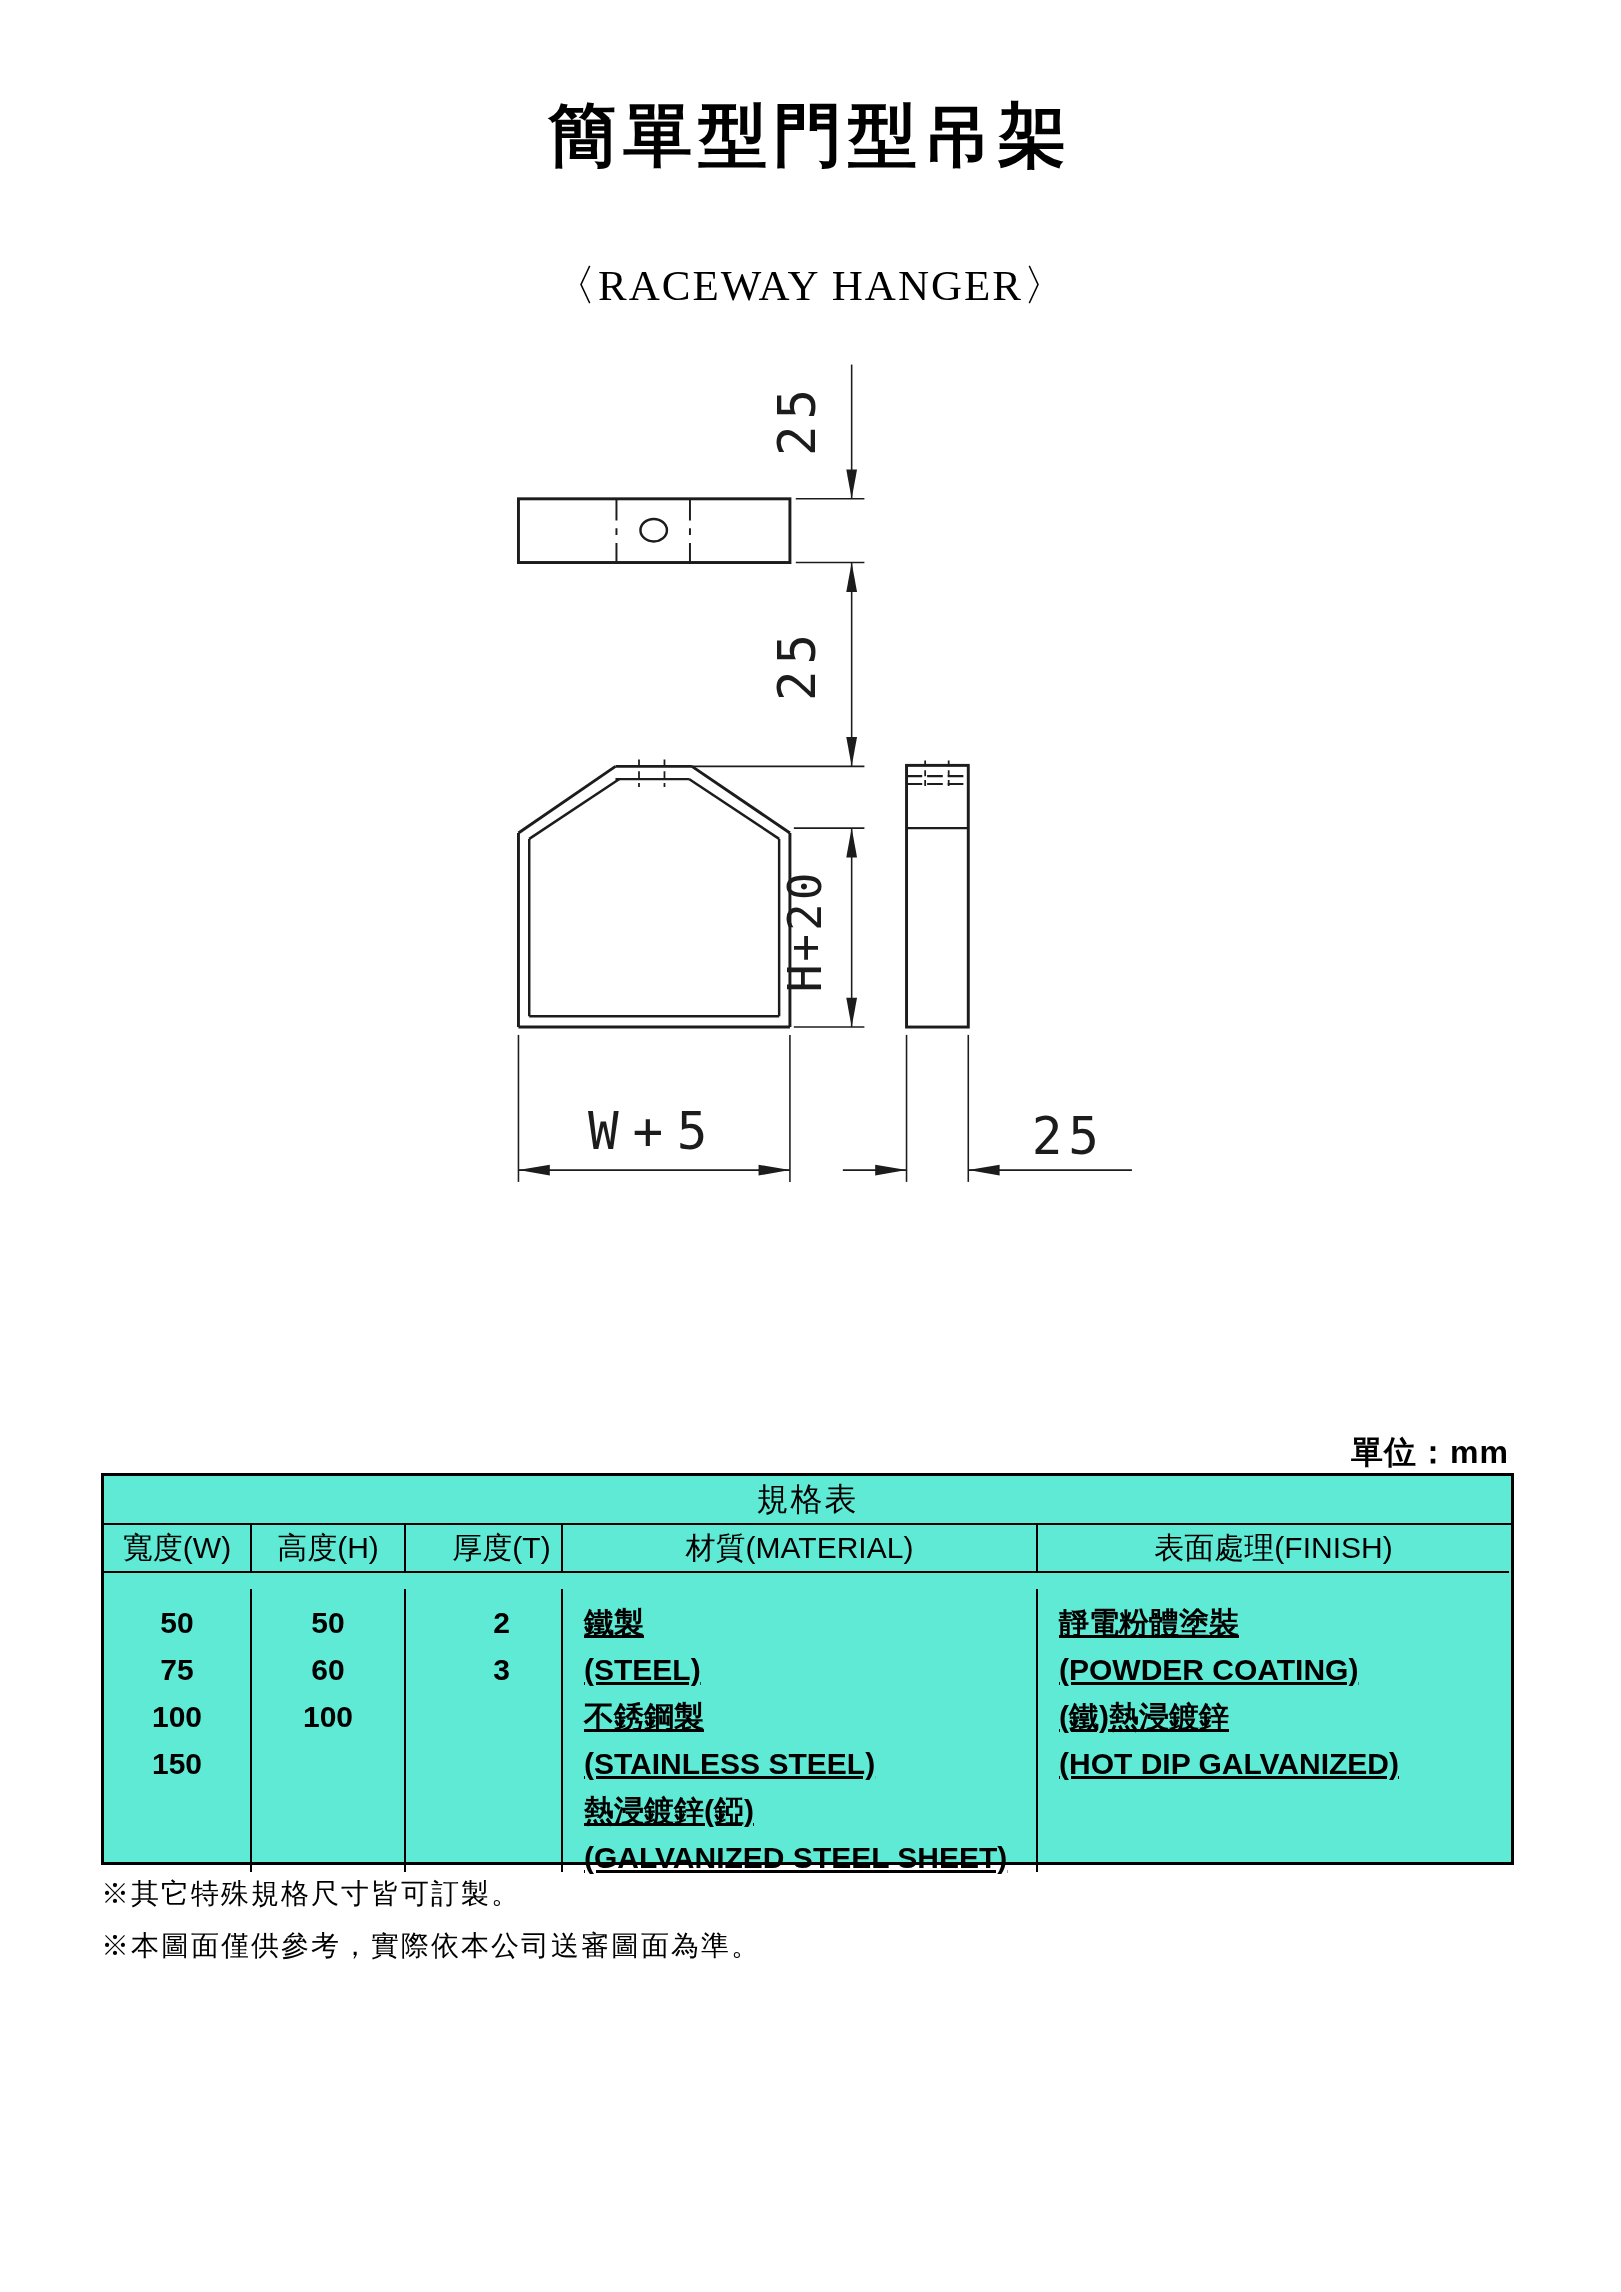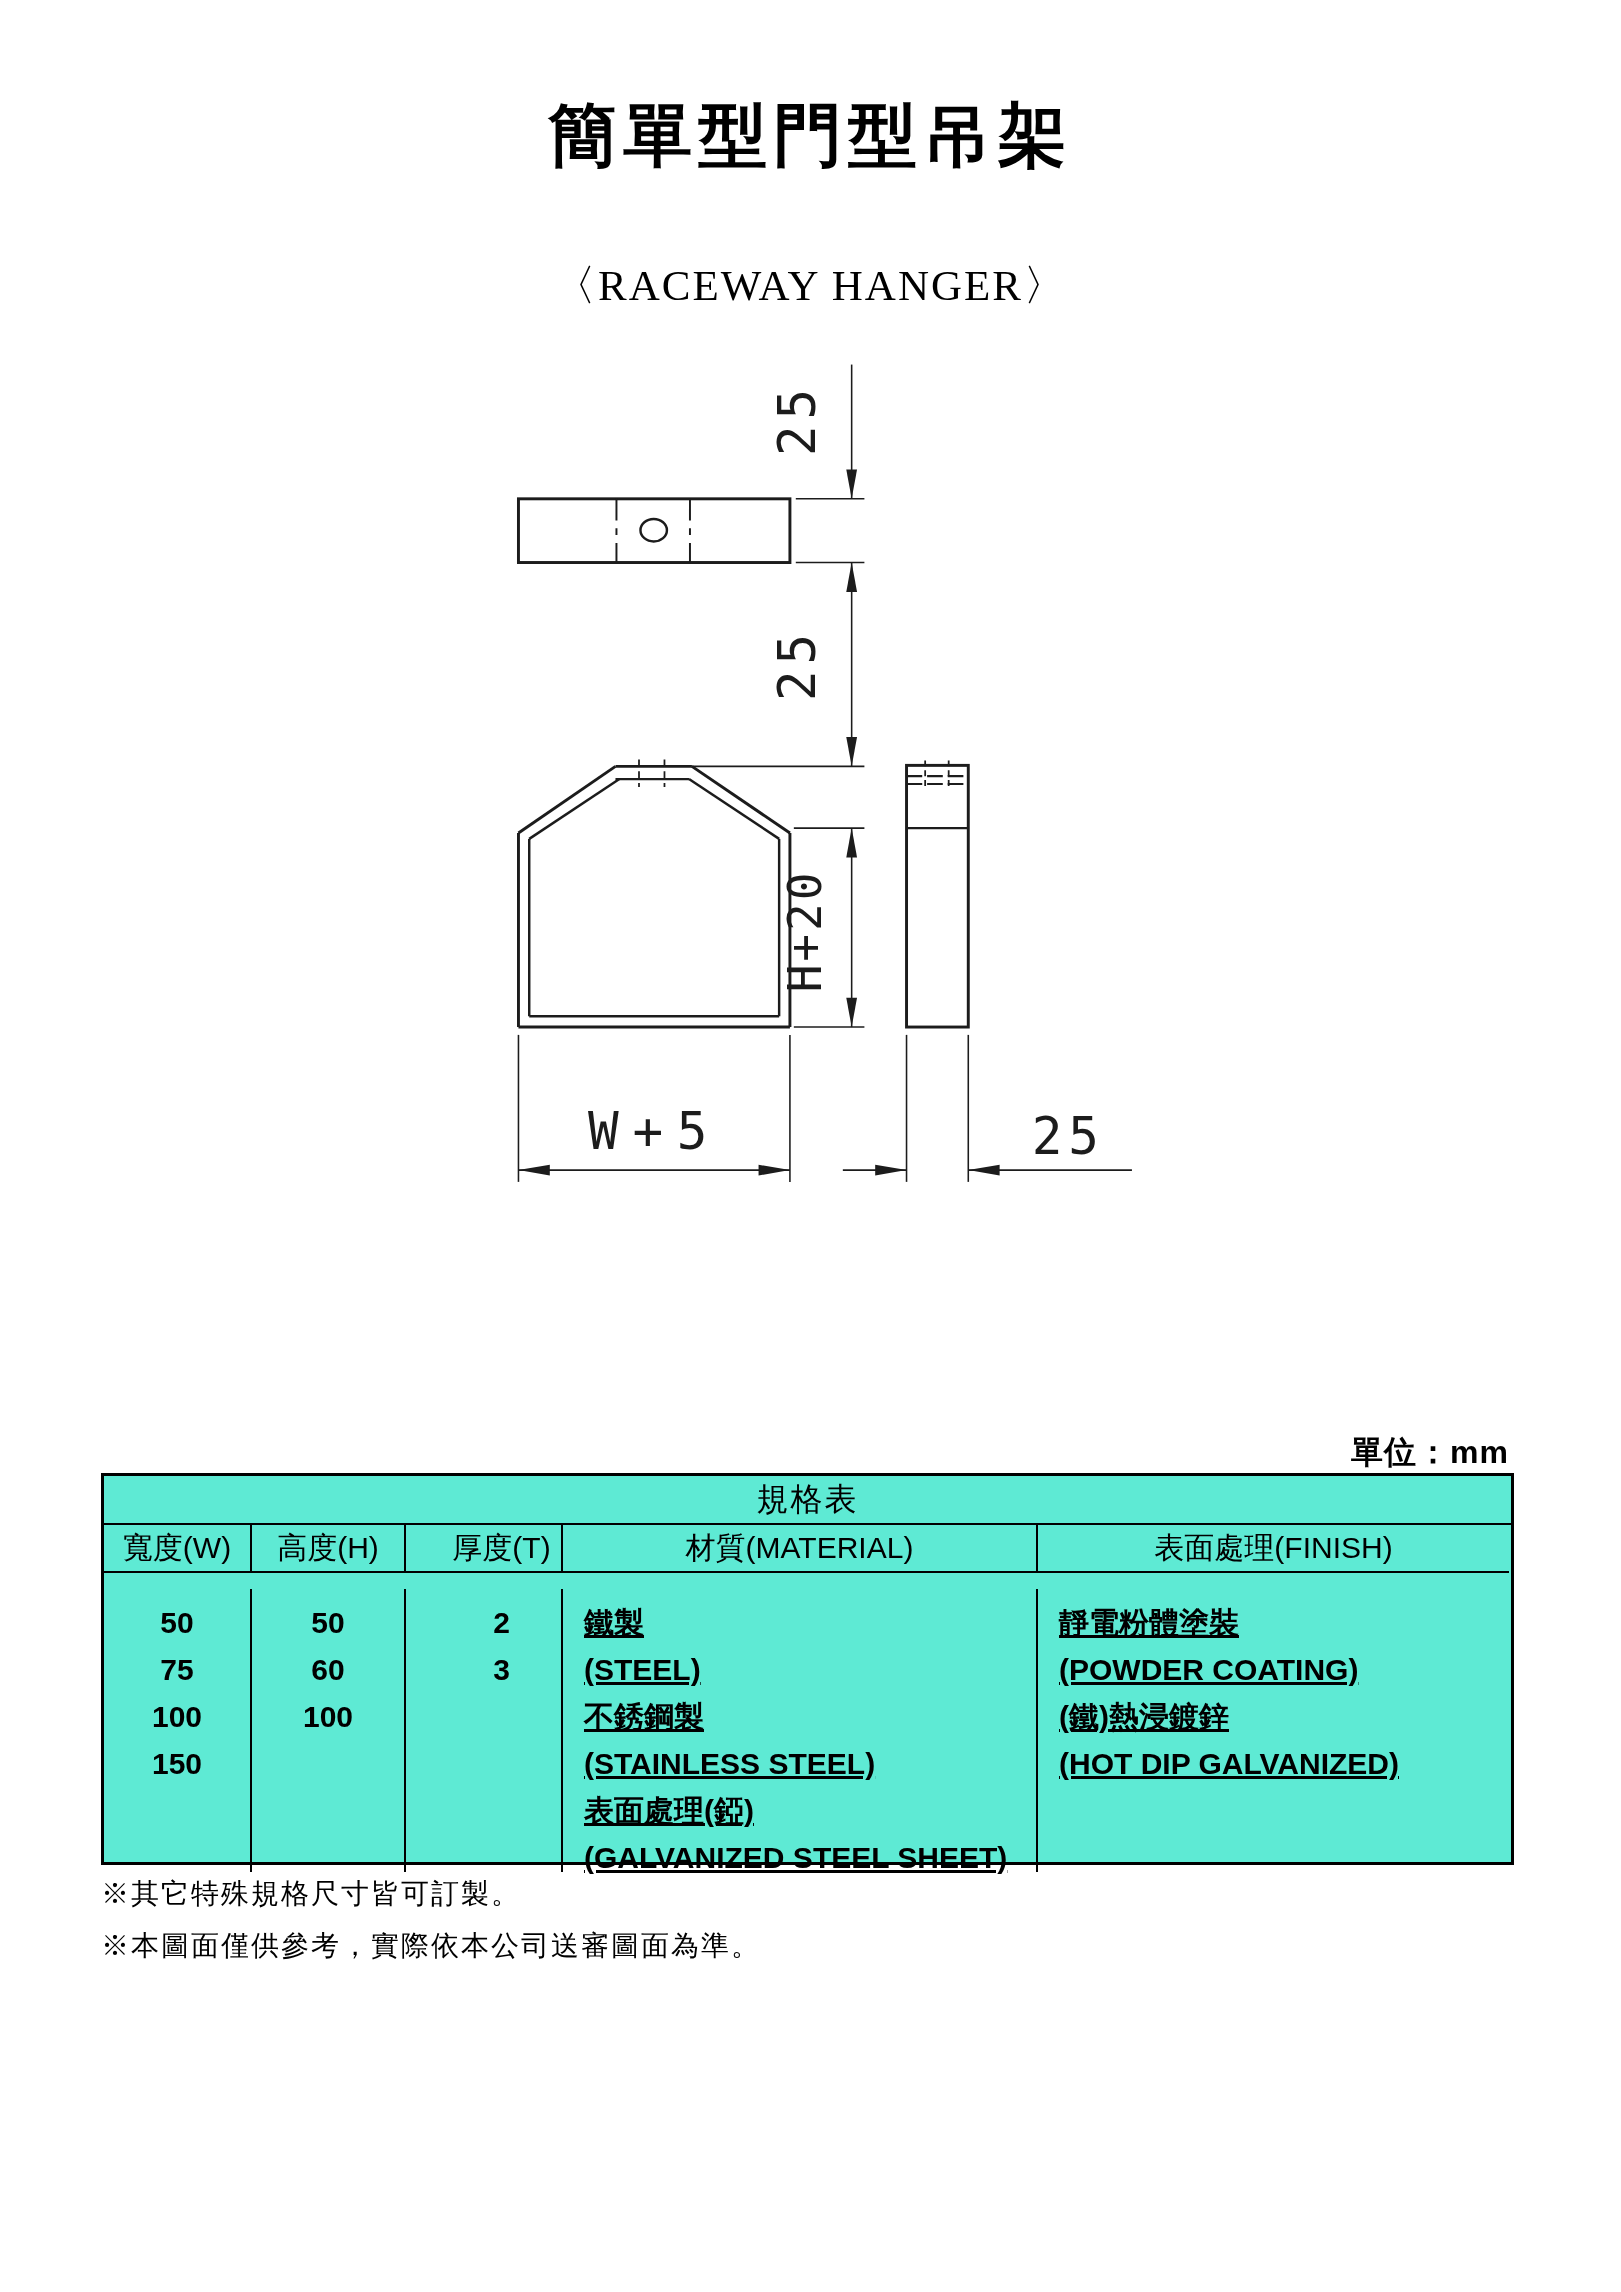--- a/index.html
+++ b/index.html
@@ -177,21 +177,21 @@
       </div>
       <div class="col center w3">
         <span>2</span>
         <span>3</span>
       </div>
       <div class="col left w4">
         <span>鐵製</span>
         <span>(STEEL)</span>
         <span>不銹鋼製</span>
         <span>(STAINLESS STEEL)</span>
-        <span>表面處理(錏)</span>
+        <span>熱浸鍍鋅(錏)</span>
         <span>(GALVANIZED STEEL SHEET)</span>
       </div>
       <div class="col left w5">
         <span>靜電粉體塗裝</span>
         <span>(POWDER COATING)</span>
         <span>(鐵)熱浸鍍鋅</span>
         <span>(HOT DIP GALVANIZED)</span>
       </div>
     </div>
   </div>

